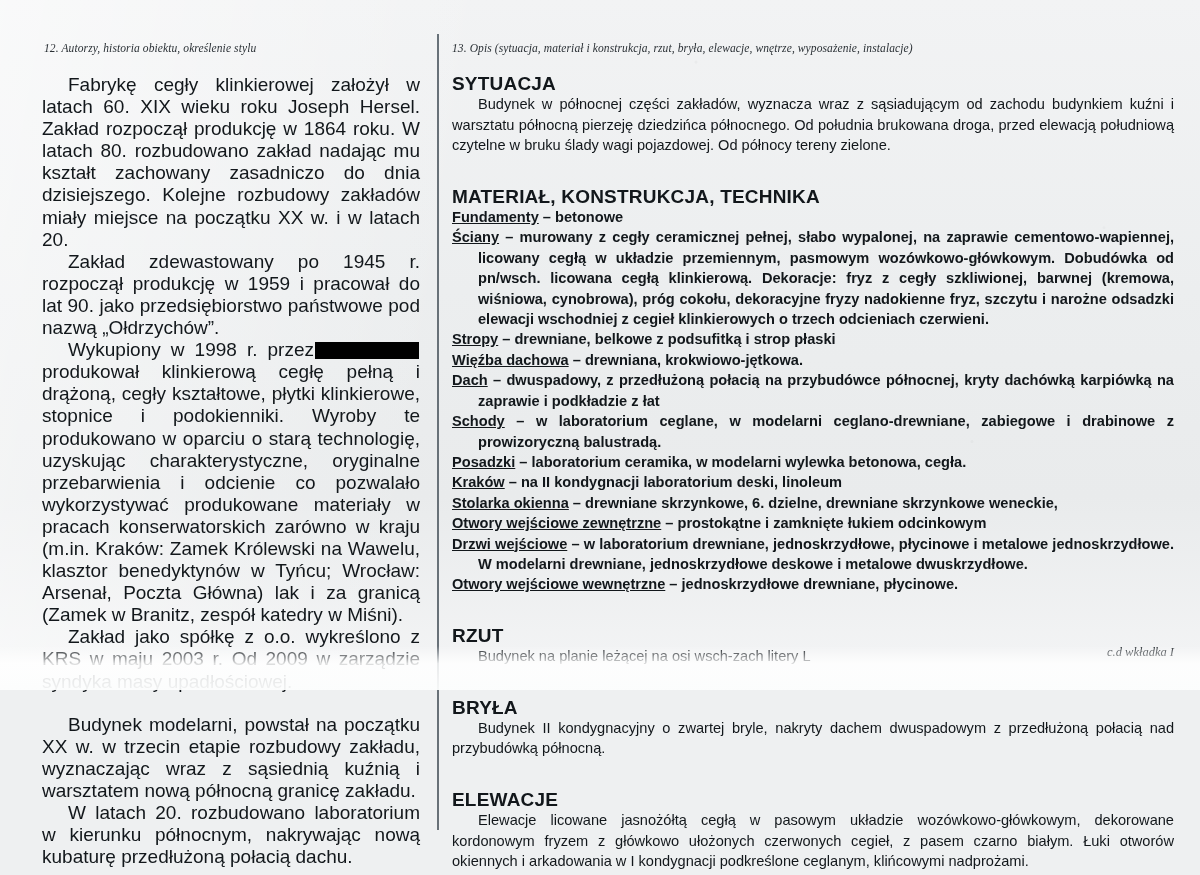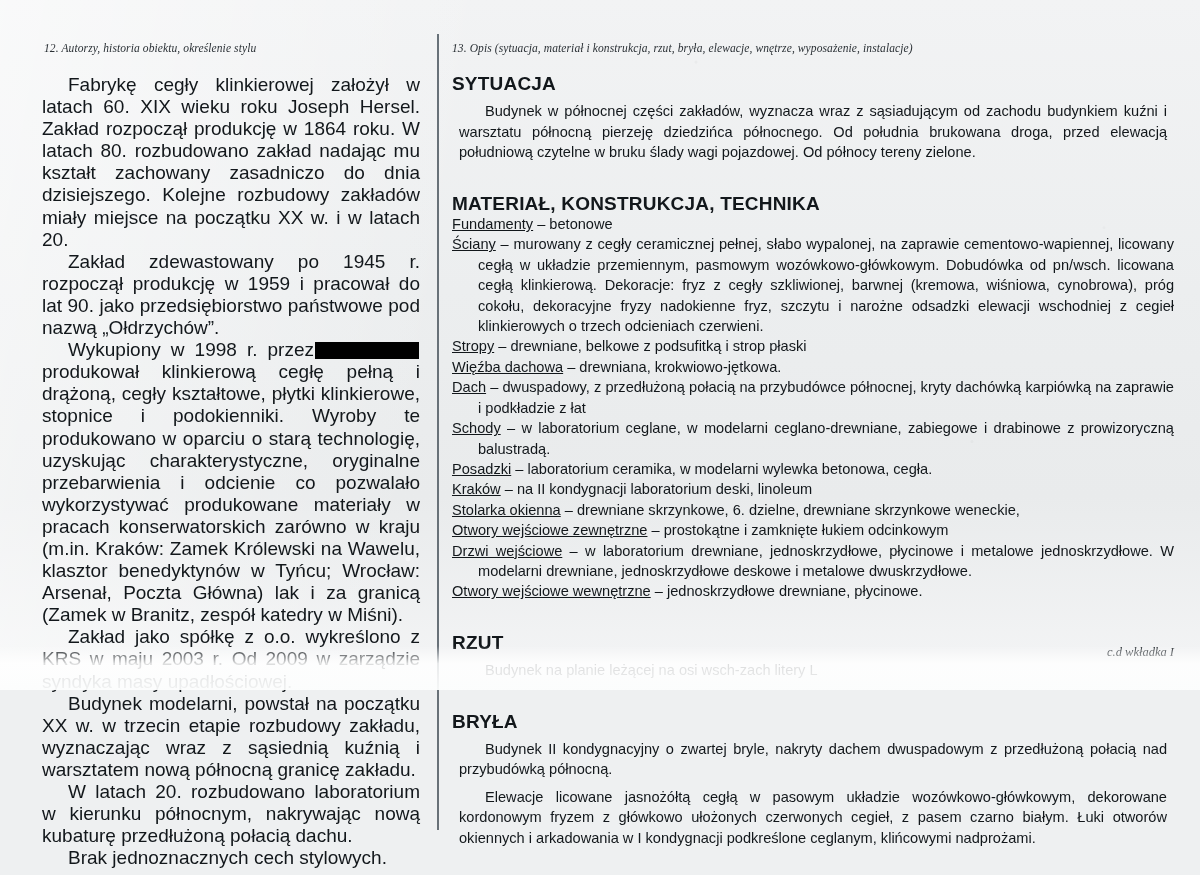--- a/index.html
+++ b/index.html
@@ -82,21 +82,21 @@
     width: 378px;
     font-size: 19px;
     line-height: 22.1px;
     text-align: justify;
     color: #12171b;
   }
   .col-left p {
     margin: 0;
     text-indent: 26px;
   }
-  .col-left p.gap-before { }
+  .col-left p.gap-before { margin-top: 21px; }
 
   
   .redaction {
     display: inline-block;
     background: #000;
     color: transparent;
     width: 104px;
     height: 17px;
     vertical-align: -3px;
     margin: 0 1px;
@@ -114,27 +114,27 @@
     color: #12171b;
   }
   .col-right .sec-title {
     font-weight: bold;
     font-size: 19px;
     letter-spacing: .2px;
     margin: 0;
   }
   .col-right .sec-title.spaced { margin-top: 31px; }
   .col-right .body-par {
-    margin: 7px;
+    margin: 0;
     text-indent: 26px;
     text-align: justify;
   }
 
   
-  .def-list { margin: 0; padding: 0; }
+  .def-list { margin: 0; padding: 0; font-weight: bold; }
   .def-row {
     margin: 0;
     padding-left: 26px;
     text-indent: -26px;
     text-align: justify;
   }
   .def-term {
     text-decoration: underline;
     text-underline-offset: 1px;
   }
@@ -193,19 +193,20 @@
       <p class="def-row"><span class="def-term">Drzwi wejściowe</span><span> – w laboratorium drewniane, jednoskrzydłowe, płycinowe i metalowe jednoskrzydłowe. W modelarni drewniane, jednoskrzydłowe deskowe i metalowe dwuskrzydłowe.</span></p>
       <p class="def-row"><span class="def-term">Otwory wejściowe wewnętrzne</span><span> – jednoskrzydłowe drewniane, płycinowe.</span></p>
     </div>
 
     <p class="sec-title spaced">RZUT</p>
     <p class="body-par">Budynek na planie leżącej na osi wsch-zach litery L</p>
 
     <p class="sec-title spaced">BRYŁA</p>
     <p class="body-par">Budynek II kondygnacyjny o zwartej bryle, nakryty dachem dwuspadowym z przedłużoną połacią nad przybudówką północną.</p>
 
+    <p class="sec-title spaced">ELEWACJE</p>
     <p class="body-par">Elewacje licowane jasnożółtą cegłą w pasowym układzie wozówkowo-główkowym, dekorowane kordonowym fryzem z główkowo ułożonych czerwonych cegieł, z pasem czarno białym. Łuki otworów okiennych i arkadowania w I kondygnacji podkreślone ceglanym, klińcowymi nadprożami.</p>
   </div>
 
   <div class="footer-note">c.d wkładka I</div>
 
   <div class="page-edge"></div>
 </div>
 
 </body></html>

